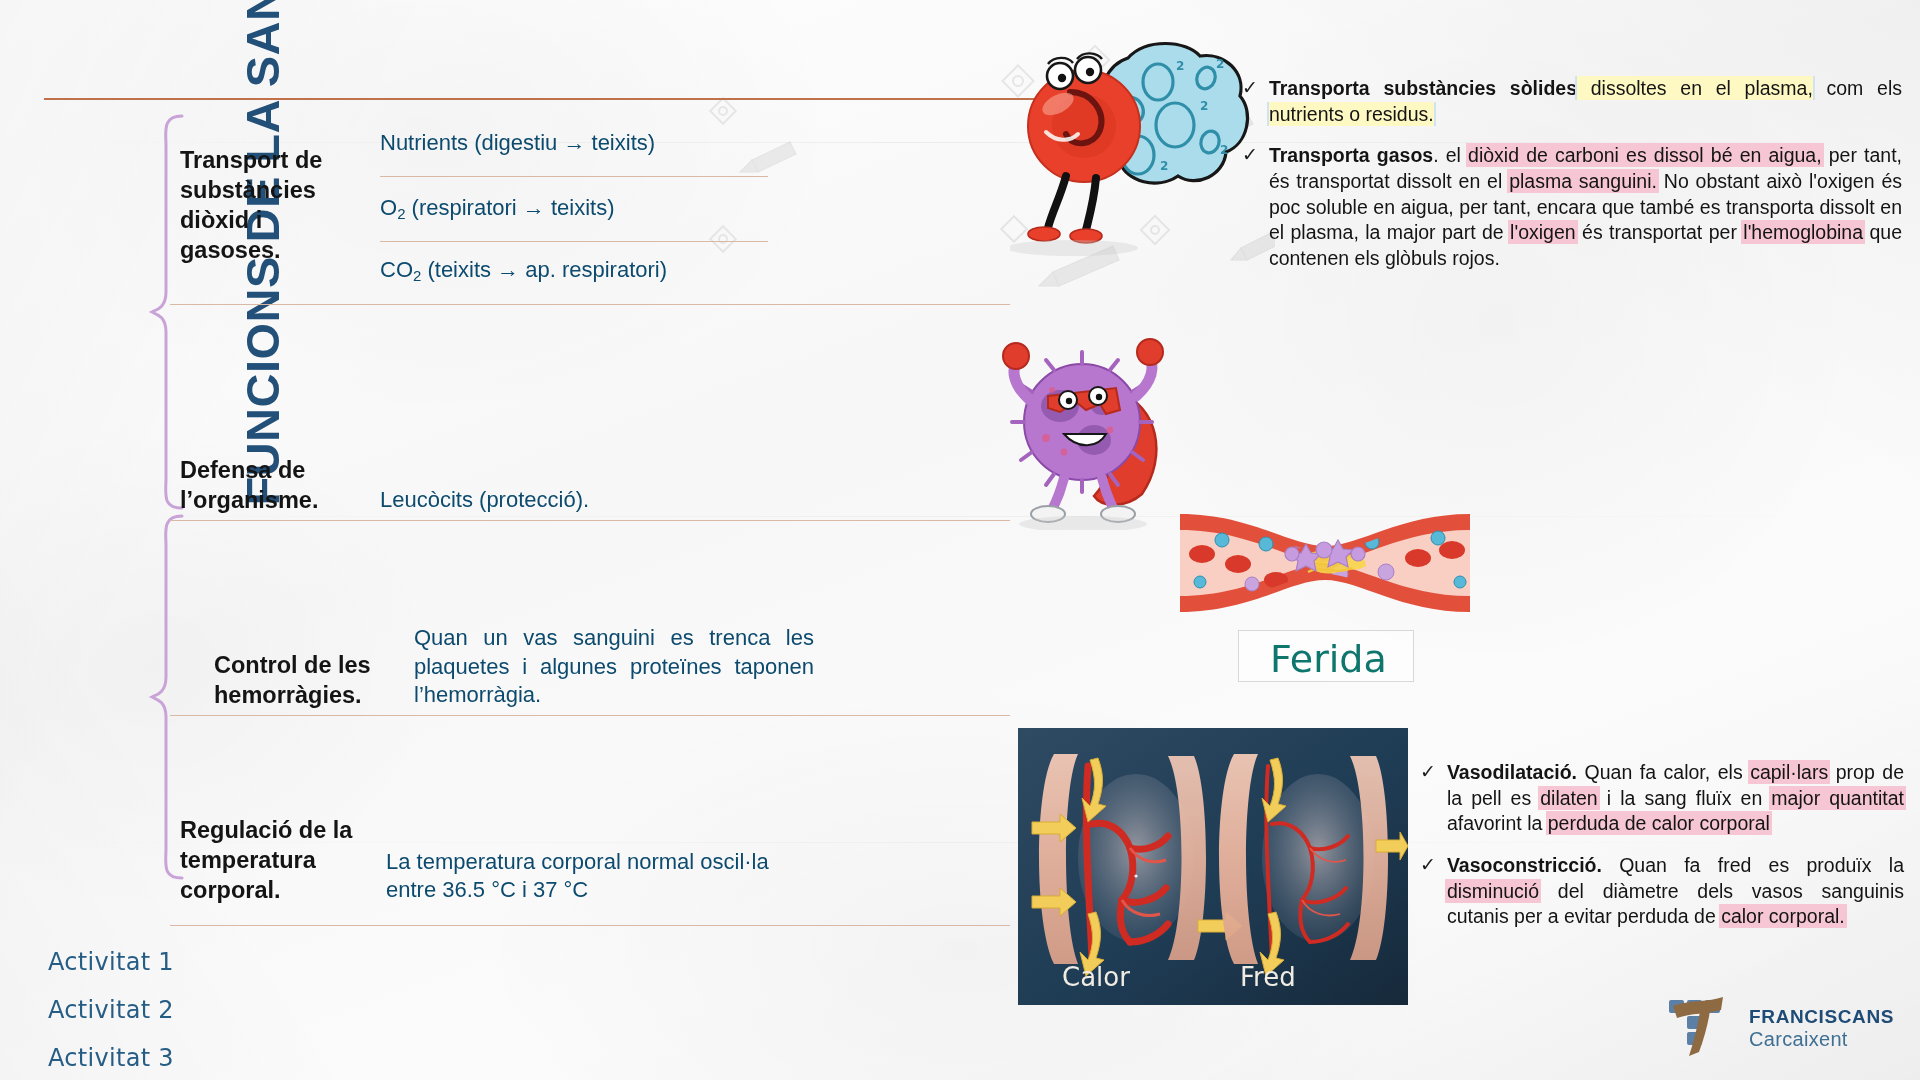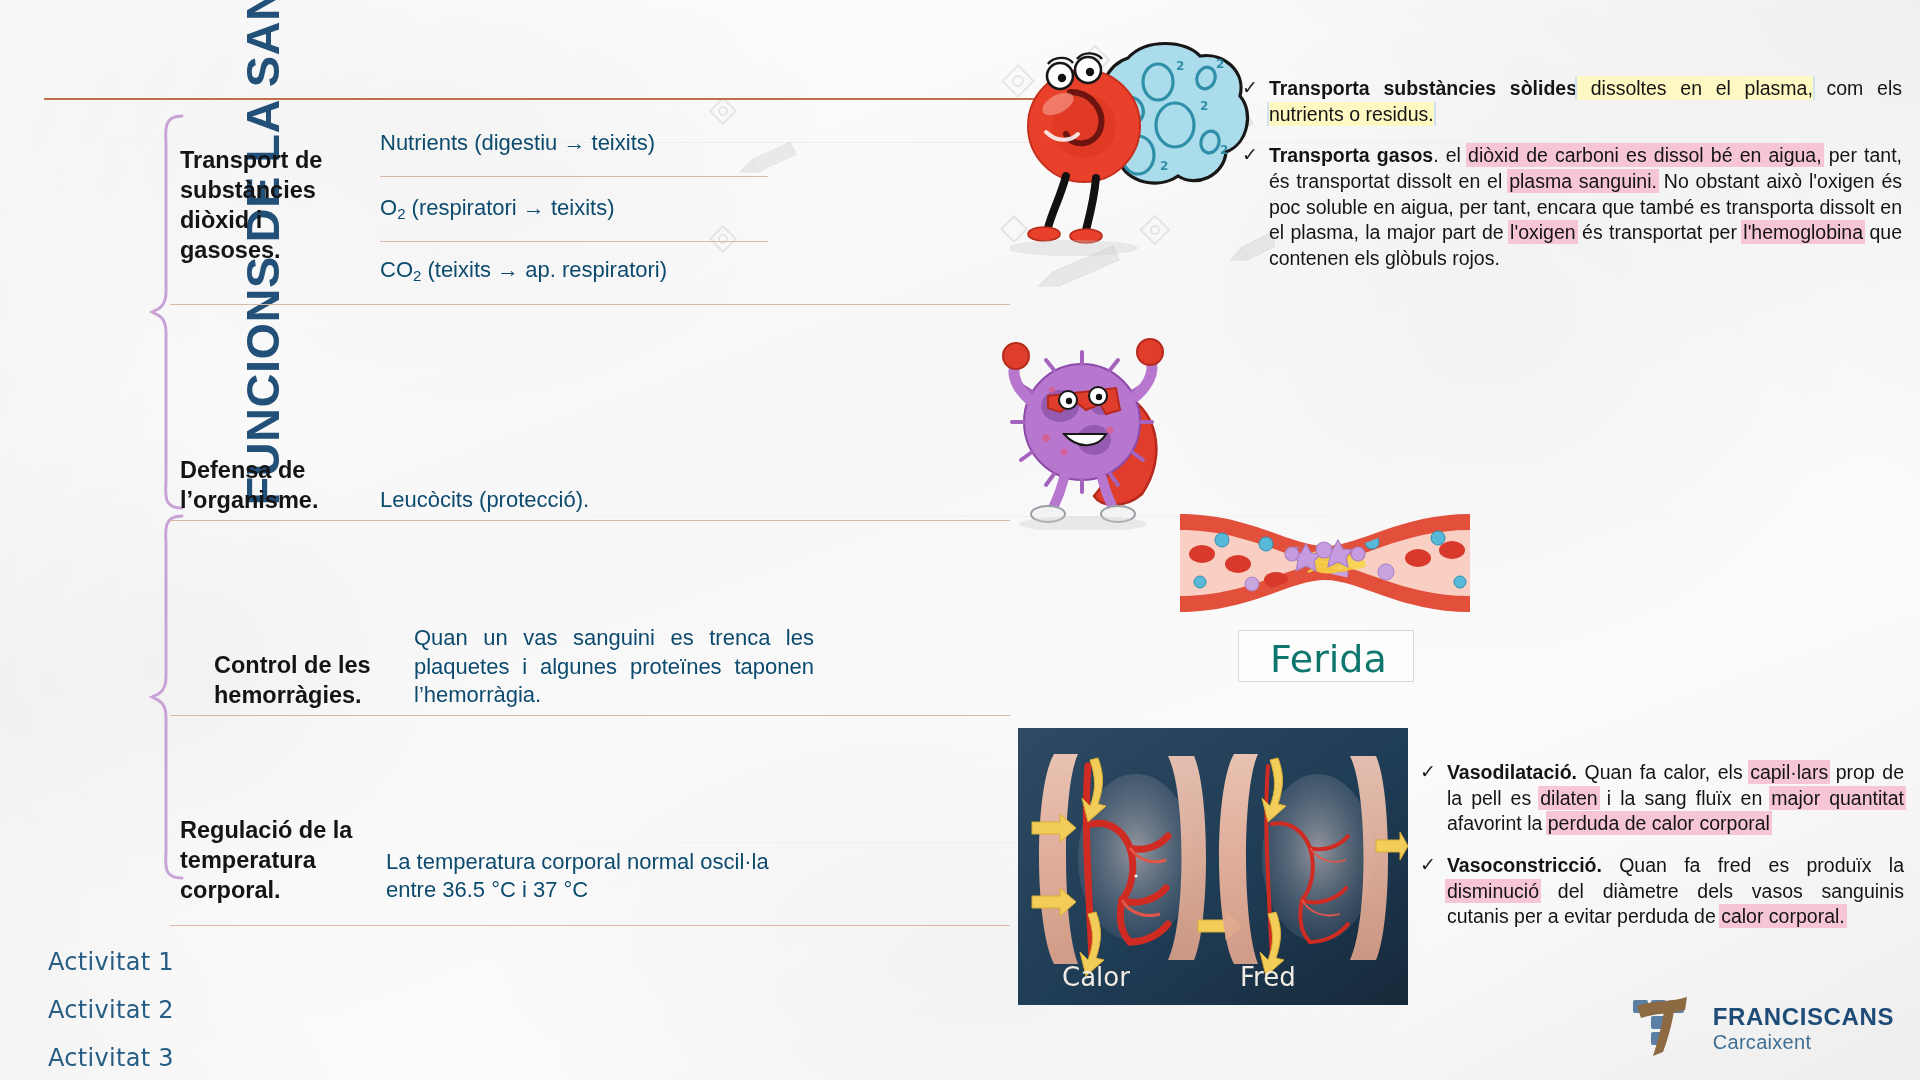--- a/index.html
+++ b/index.html
@@ -114,21 +114,21 @@
     font-family: "DejaVu Sans", sans-serif;
     font-size: 24px;
     color: #265d85;
     margin-bottom: 20px;
     letter-spacing: 0.3px;
   }
 
   
   .logo { position: absolute; right: 26px; bottom: 18px; display: flex; align-items: center; gap: 10px; }
   .logo-text { line-height: 1.0; }
-  .logo-main { font-size: 24px; font-weight: 700; color: #1f4c77; letter-spacing: 0.6px; }
+  .logo-main { font-size: 19px; font-weight: 700; color: #1f4c77; letter-spacing: 0.6px; }
   .logo-sub  { font-size: 20px; color: #3f6f93; letter-spacing: 0.3px; margin-top: 3px; }
 
   
   .ill { position: absolute; }
   .caption-script {
     font-family: "DejaVu Sans", sans-serif;
     font-size: 38px;
     color: #0f766e;
   }
   .ferida-box {

